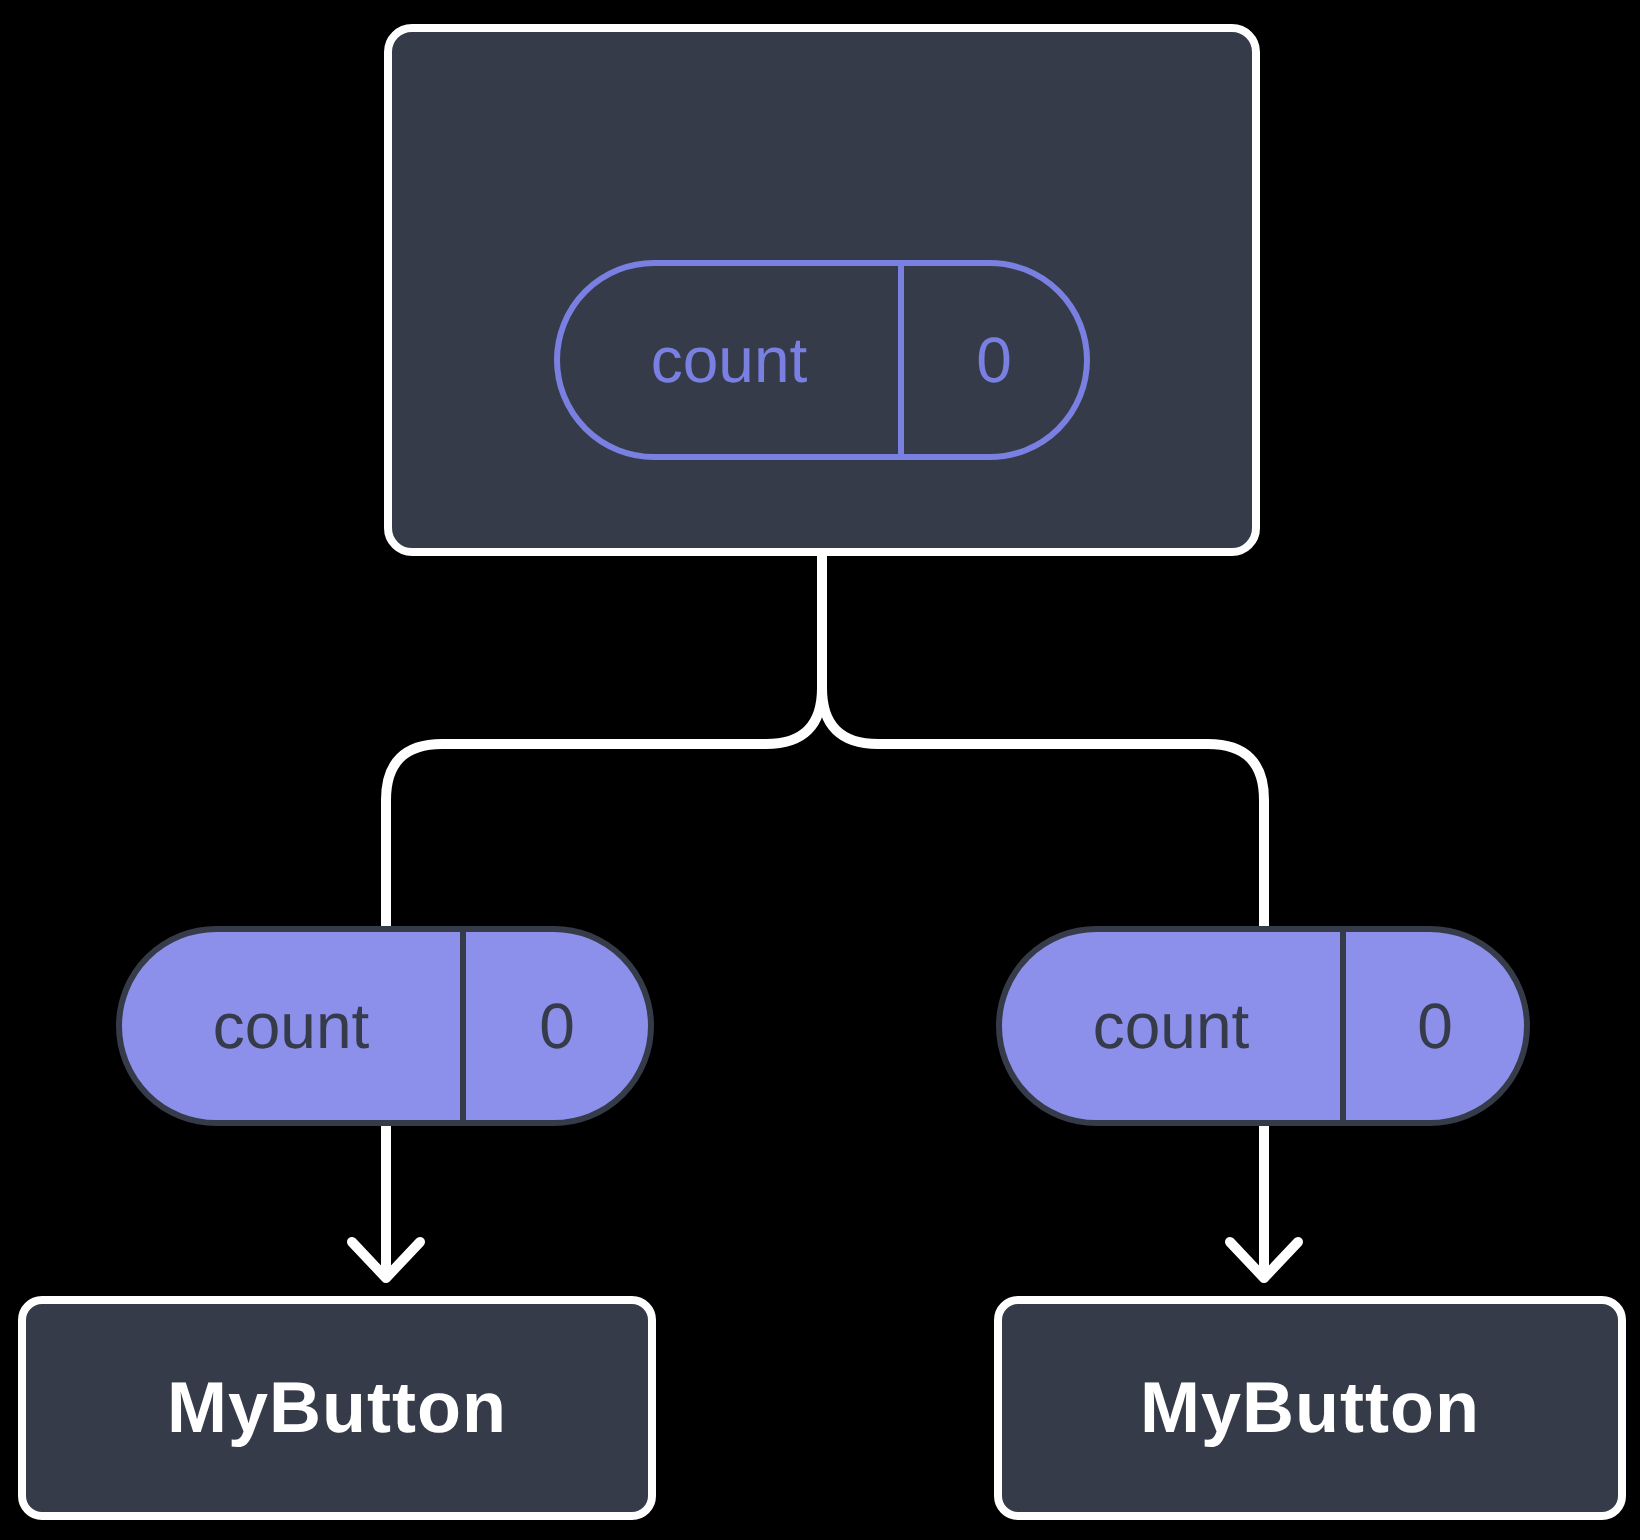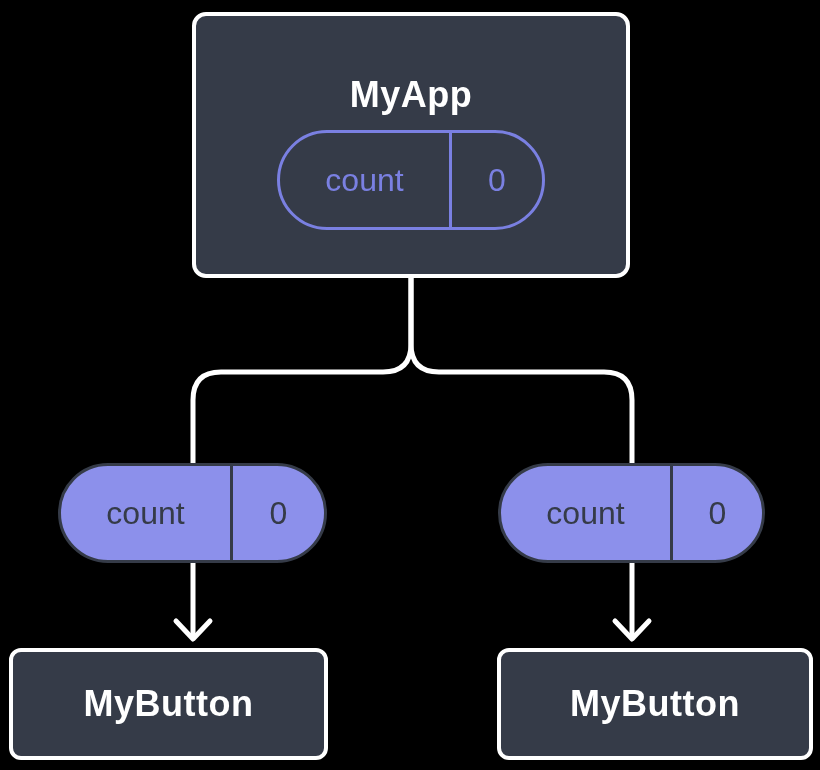--- a/index.html
+++ b/index.html
@@ -114,21 +114,20 @@
   <svg class="conn-layer" width="820" height="770" viewBox="0 0 820 770">
     <path class="conn" d="M411 278 V344 Q411 372 383 372 H221 Q193 372 193 400 V463"></path>
     <path class="conn" d="M411 278 V344 Q411 372 439 372 H604 Q632 372 632 400 V463"></path>
     <path class="conn" d="M193 563 V637"></path>
     <path class="conn" d="M176 621 L193 639 L210 621"></path>
     <path class="conn" d="M632 563 V637"></path>
     <path class="conn" d="M615 621 L632 639 L649 621"></path>
   </svg>
 
   <div class="node node-root">
-    <div class="node-title">MyApp</div>
     <div class="pill pill-state">
       <div class="pill-label">count</div>
       <div class="pill-value">0</div>
     </div>
   </div>
 
   <div class="pill pill-prop pill-prop-left">
     <div class="pill-label">count</div>
     <div class="pill-value">0</div>
   </div>

